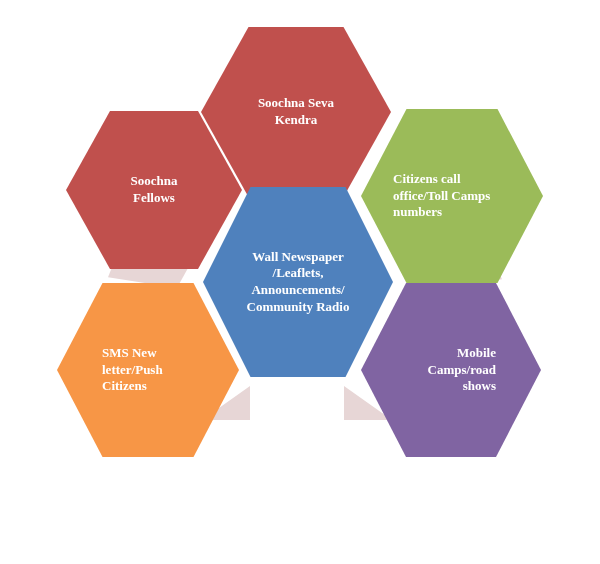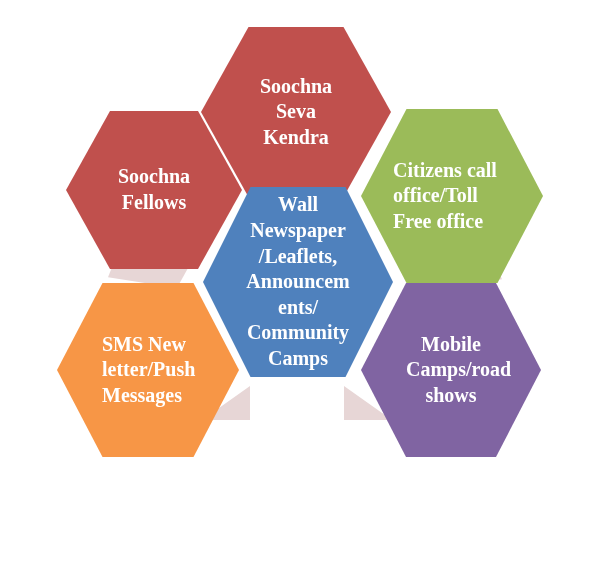--- a/index.html
+++ b/index.html
@@ -7,40 +7,40 @@
     position:relative;
     width:600px;height:564px;
     background:#ffffff;
     font-family:"Liberation Serif", serif;
     overflow:hidden;
   }
   .hex{
     position:absolute;
     clip-path:polygon(25% 0,75% 0,100% 50%,75% 100%,25% 100%,0 50%);
     display:flex;align-items:center;justify-content:center;
-    color:#ffffff;font-weight:700;font-size:20px;line-height:1.28;
+    color:#ffffff;font-weight:700;font-size:13px;line-height:1.28;
     text-align:center;
     z-index:2;
   }
   .hex .label{display:block;}
   
   .hex-top         {left:201px;top:27px; width:190px;height:170px;}
   .hex-center      {left:203px;top:187px;width:190px;height:190px;}
   .hex-top-left    {left:66px; top:111px;width:176px;height:158px;}
   .hex-top-right   {left:361px;top:109px;width:182px;height:174px;}
   .hex-bottom-left {left:57px; top:283px;width:182px;height:174px;}
   .hex-bottom-right{left:361px;top:283px;width:180px;height:174px;}
   .hex-bottom      {left:203px;top:367px;width:190px;height:180px;}
   
   .hex-top .label{width:106px;}
   .hex-center .label{width:110px;overflow-wrap:break-word;word-break:break-word;}
   .hex-top-left .label{width:84px;}
   .hex-top-right .label{width:118px;text-align:left;}
   .hex-bottom-left .label{width:92px;text-align:left;}
-  .hex-bottom-right .label{width:90px;text-align:center;}
+  .hex-bottom-right .label{width:90px;text-align:right;}
   .hex-bottom .label{width:82px;}
   
   .shadow{position:absolute;z-index:1;}
   .shadow-left  {left:108px;top:252px;width:84px;height:36px;
                  clip-path:polygon(12% 0,100% 25%,82% 100%,0 70%);}
   .shadow-right {left:410px;top:254px;width:92px;height:36px;
                  clip-path:polygon(0 25%,88% 0,100% 70%,18% 100%);}
   .shadow-bottom-left {left:202px;top:386px;width:48px;height:34px;
                  clip-path:polygon(0 100%,100% 0,100% 100%);}
   .shadow-bottom-right{left:344px;top:386px;width:48px;height:34px;
@@ -54,33 +54,33 @@
   <div class="shadow shadow-left" style="background-color: rgb(231, 214, 214);"></div>
   <div class="shadow shadow-right" style="background-color: rgb(231, 214, 214);"></div>
   <div class="shadow shadow-bottom-left" style="background-color: rgb(231, 214, 214);"></div>
   <div class="shadow shadow-bottom-right" style="background-color: rgb(231, 214, 214);"></div>
 
   <div class="hex hex-top" style="background-color: rgb(192, 80, 77);">
     <span class="label">Soochna Seva Kendra</span>
   </div>
 
   <div class="hex hex-top-right" style="background-color: rgb(155, 187, 89);">
-    <span class="label">Citizens call office/Toll Free office</span>
+    <span class="label">Citizens call office/Toll Camps numbers</span>
   </div>
 
   <div class="hex hex-bottom-right" style="background-color: rgb(128, 100, 162);">
     <span class="label">Mobile Camps/road shows</span>
   </div>
 
 
   <div class="hex hex-bottom-left" style="background-color: rgb(247, 150, 70);">
-    <span class="label">SMS New letter/Push Messages</span>
+    <span class="label">SMS New letter/Push Citizens</span>
   </div>
 
   <div class="hex hex-top-left" style="background-color: rgb(192, 80, 77); text-align: center;">
     <span class="label">Soochna Fellows</span>
   </div>
 
   <div class="hex hex-center" style="background-color: rgb(79, 129, 189);">
-    <span class="label">Wall Newspaper /Leaflets, Announcements/ Community Camps</span>
+    <span class="label">Wall Newspaper /Leaflets, Announcements/ Community Radio</span>
   </div>
 
 </div>
 
 </body></html>

